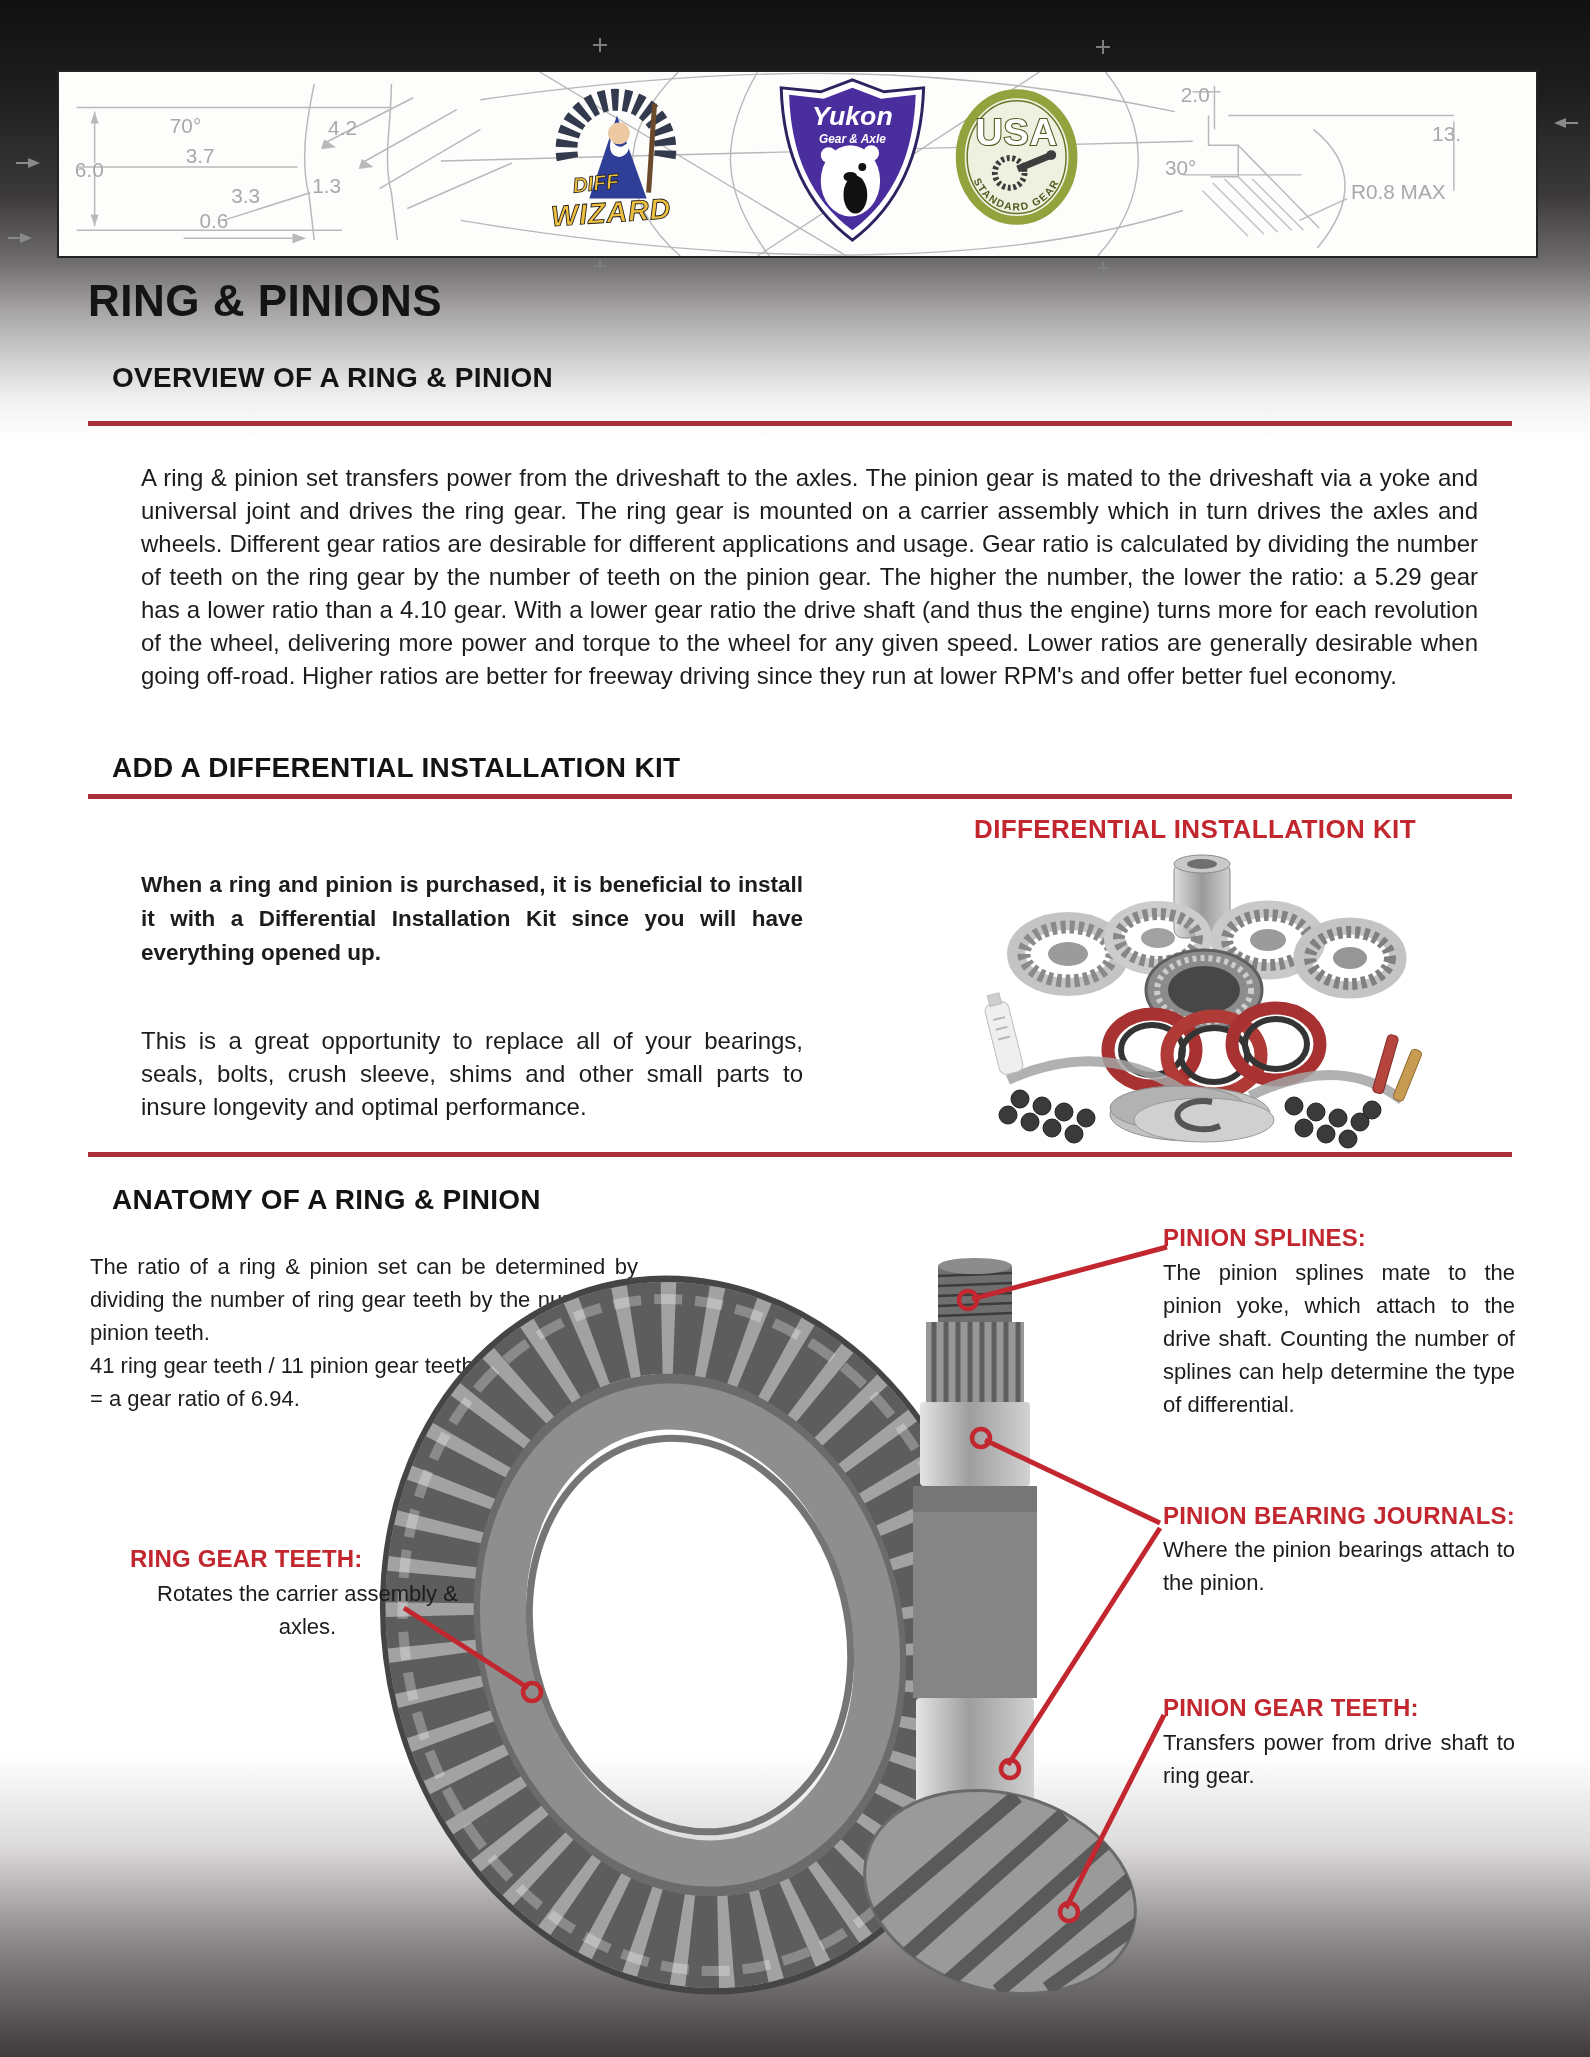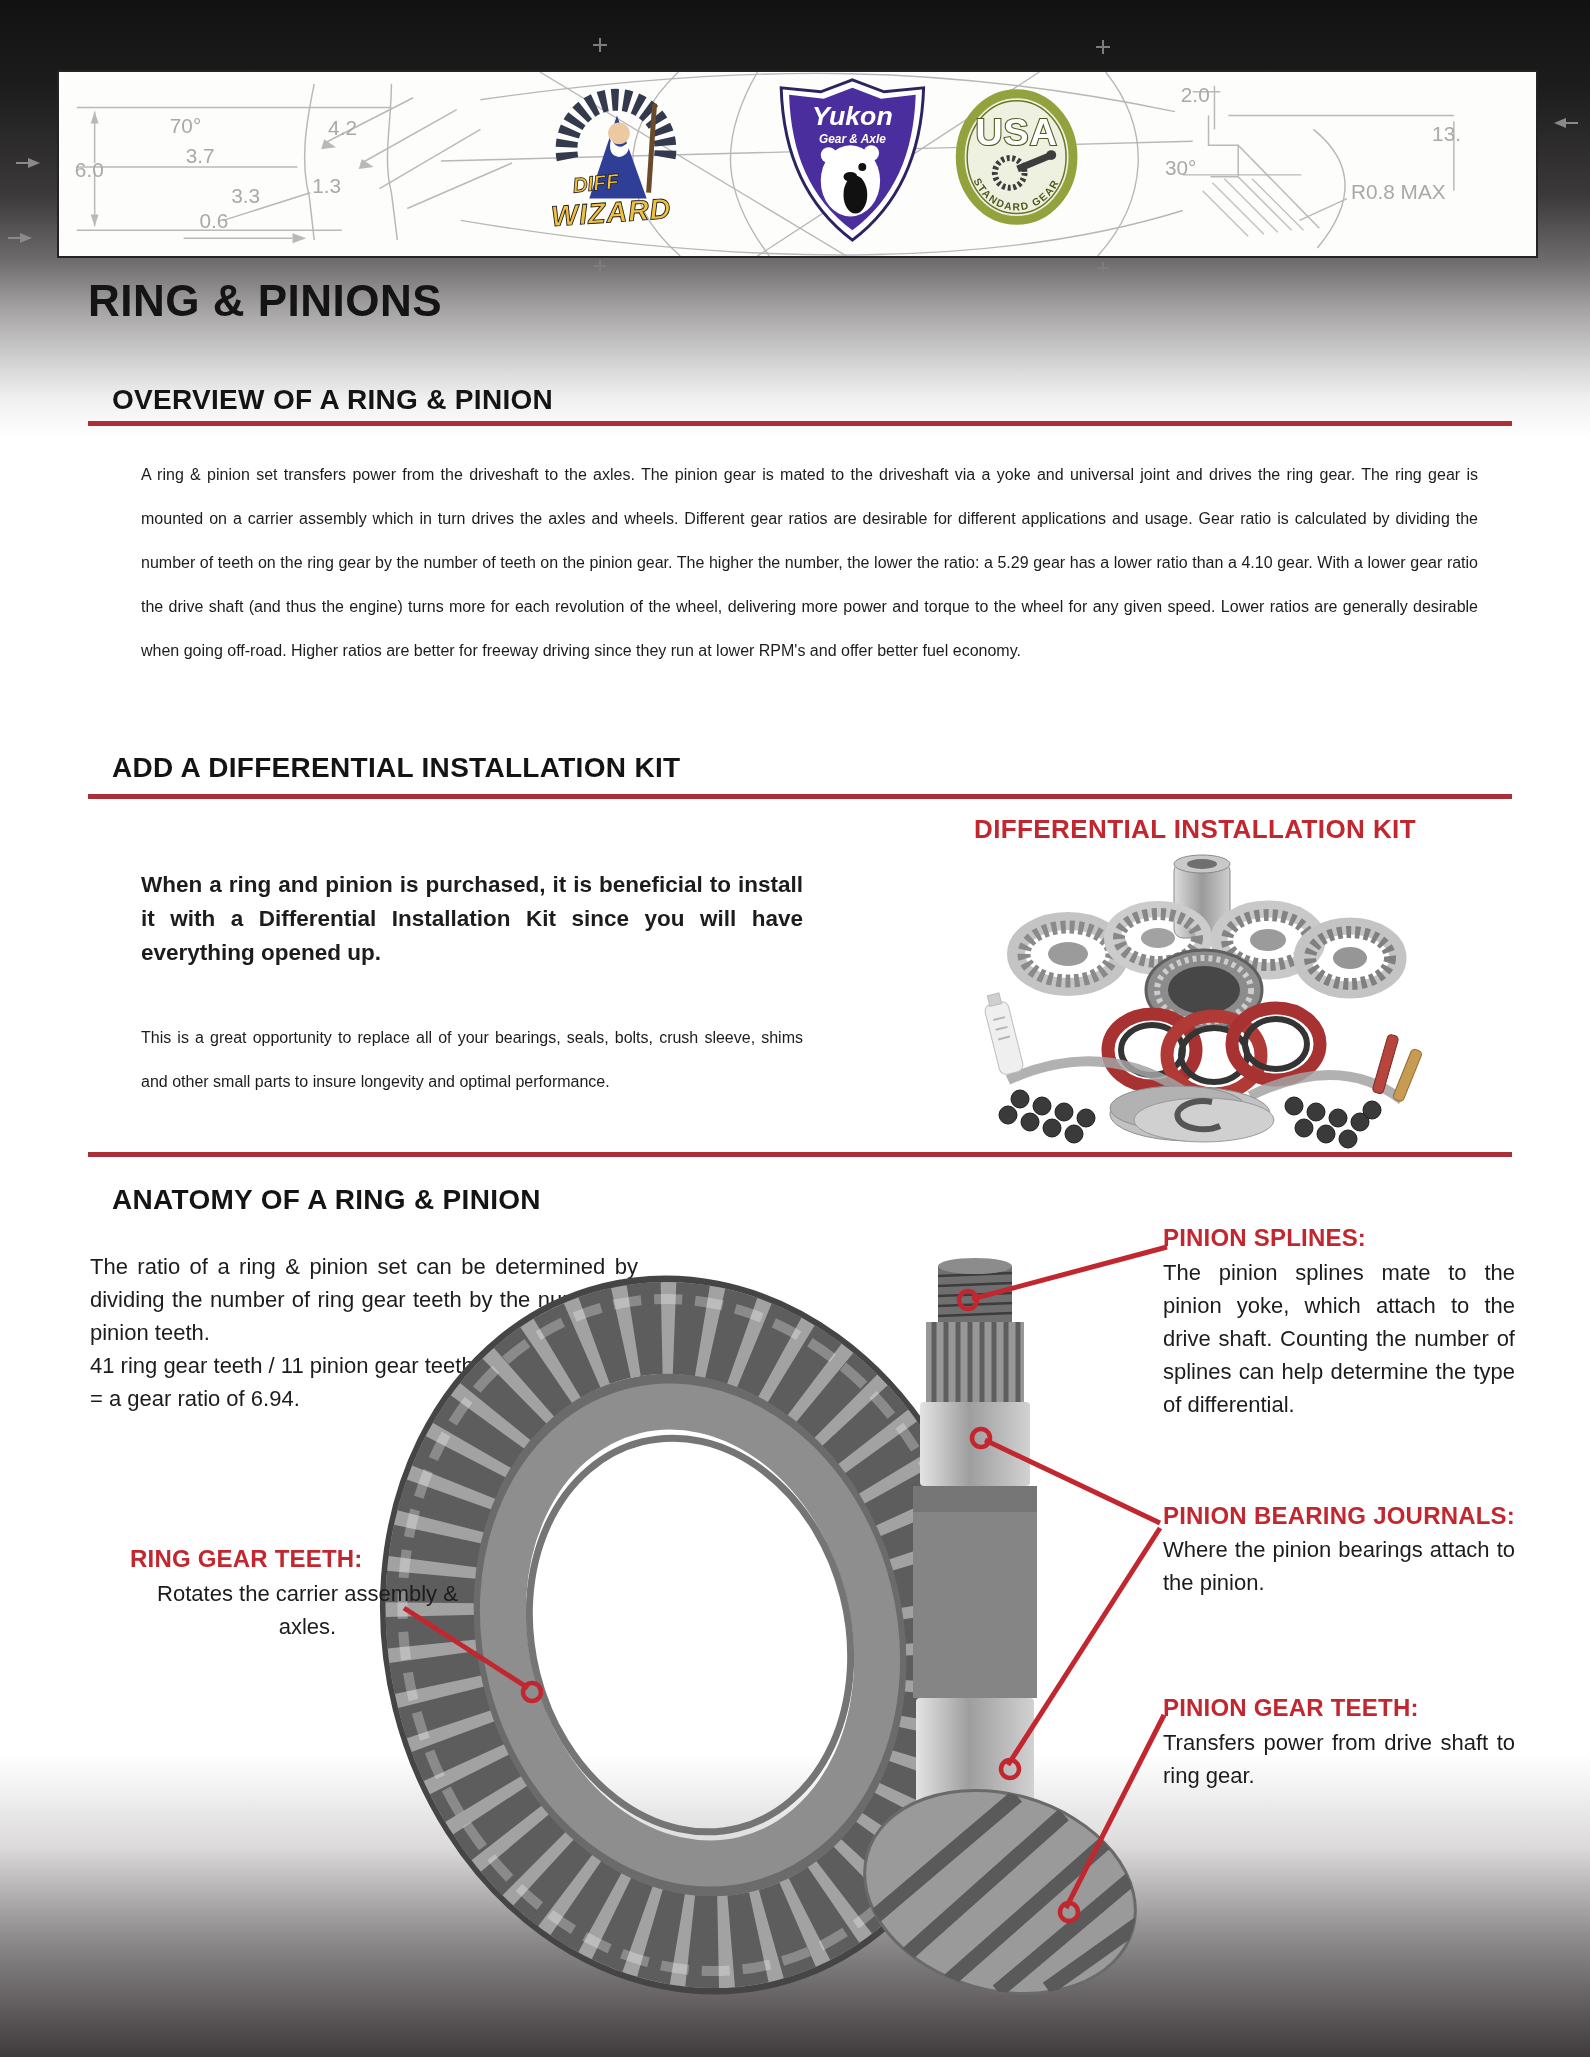--- a/index.html
+++ b/index.html
@@ -19,21 +19,21 @@
   .banner svg{display:block;width:100%;height:100%;}
   .dim-text{font-family:"Liberation Sans",sans-serif;font-size:21px;fill:#a9a9a9;}
   .dim-line{stroke:#b9b9b9;stroke-width:1.5;fill:none;}
   .globe-line{stroke:#a6a6a6;stroke-width:1.4;fill:none;opacity:.8;}
   
   .page-title{position:absolute;left:88px;top:276px;font-size:44px;font-weight:bold;
     color:#141414;letter-spacing:.5px;}
   .sec-h{position:absolute;font-size:28px;font-weight:bold;color:#141414;letter-spacing:.3px;}
   .rule{position:absolute;left:88px;width:1424px;height:5px;background:#ab2f38;}
   
-  .jtext{font-size:16px;line-height:44px;color:#1c1c1c;text-align:justify;}
+  .jtext{font-size:24px;line-height:33px;color:#1c1c1c;text-align:justify;}
   #overview-body{position:absolute;left:141px;top:437px;width:1337px;}
   #install-lead{position:absolute;left:141px;top:845px;width:662px;font-weight:bold;
     font-size:22.5px;line-height:34px;}
   #install-body{position:absolute;left:141px;top:1000px;width:662px;}
   #kit-title{position:absolute;left:935px;top:814px;width:520px;text-align:center;
     color:#c2272f;font-weight:bold;font-size:26px;letter-spacing:.4px;}
   #kit-figure{position:absolute;left:950px;top:852px;width:490px;height:300px;}
   #anatomy-intro{position:absolute;left:90px;top:1250px;width:548px;
     font-size:22px;line-height:33px;}
   #anatomy-intro .l1{text-align:justify;}
@@ -180,21 +180,21 @@
         <path id="usaArc" d="M 12,84 A 48,52 0 0 0 102,84" fill="none"></path>
         <text font-size="10.5" font-weight="bold" fill="#4f5a1f" letter-spacing="1.5">
           <textPath href="#usaArc" startOffset="4">STANDARD GEAR</textPath>
         </text>
       </g>
     </svg>
   </div>
 
   <div class="page-title">RING &amp; PINIONS</div>
 
-  <div class="sec-h" style="left:112px;top:384px;">OVERVIEW OF A RING &amp; PINION</div>
+  <div class="sec-h" style="left:112px;top:362px;">OVERVIEW OF A RING &amp; PINION</div>
   <div class="rule" style="top:421px;"></div>
   <p class="jtext" id="overview-body">A ring &amp; pinion set transfers power from the driveshaft to the axles. The pinion gear is mated to the driveshaft via a yoke and universal joint and drives the ring gear. The ring gear is mounted on a carrier assembly which in turn drives the axles and wheels. Different gear ratios are desirable for different applications and usage. Gear ratio is calculated by dividing the number of teeth on the ring gear by the number of teeth on the pinion gear. The higher the number, the lower the ratio: a 5.29 gear has a lower ratio than a 4.10 gear. With a lower gear ratio the drive shaft (and thus the engine) turns more for each revolution of the wheel, delivering more power and torque to the wheel for any given speed. Lower ratios are generally desirable when going off-road. Higher ratios are better for freeway driving since they run at lower RPM's and offer better fuel economy.</p>
 
   <div class="sec-h" style="left:112px;top:752px;">ADD A DIFFERENTIAL INSTALLATION KIT</div>
   <div class="rule" style="top:794px;"></div>
 
   <p class="jtext" id="install-lead">When a ring and pinion is purchased, it is beneficial to install it with a Differential Installation Kit since you will have everything opened up.</p>
   <p class="jtext" id="install-body">This is a great opportunity to replace all of your bearings, seals, bolts, crush sleeve, shims and other small parts to insure longevity and optimal performance.</p>
 
   <div id="kit-title">DIFFERENTIAL INSTALLATION KIT</div>

